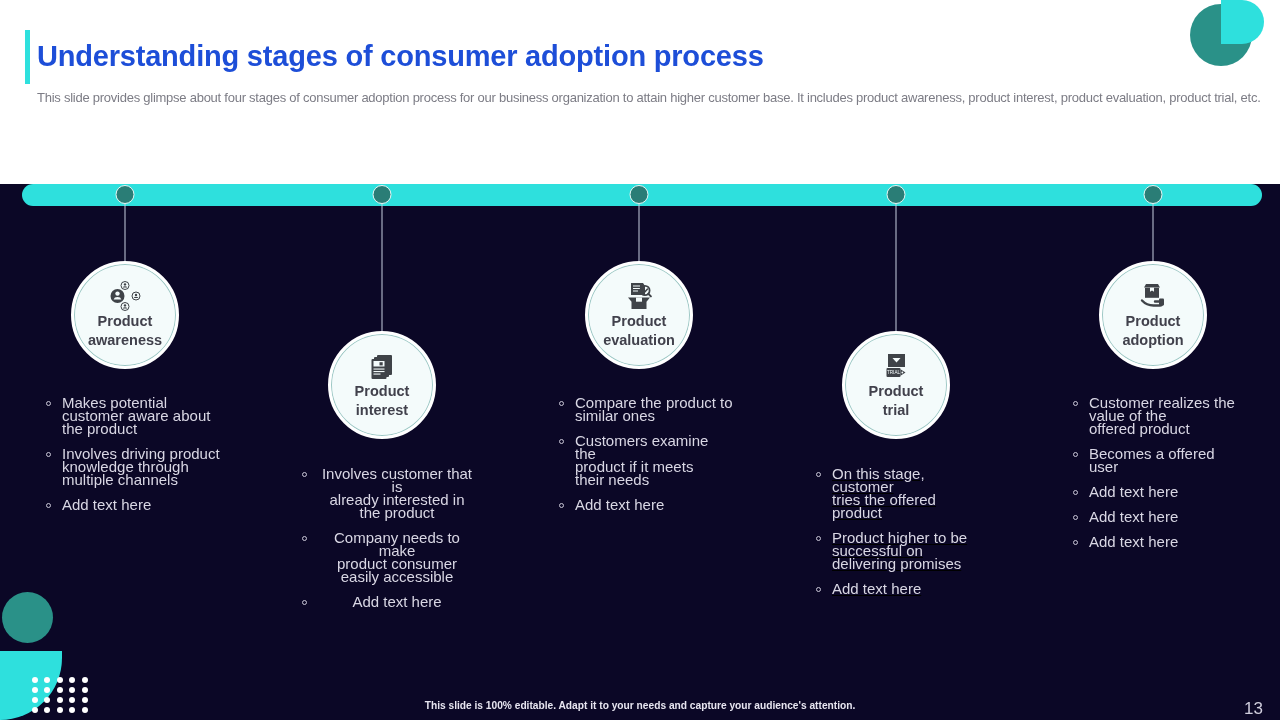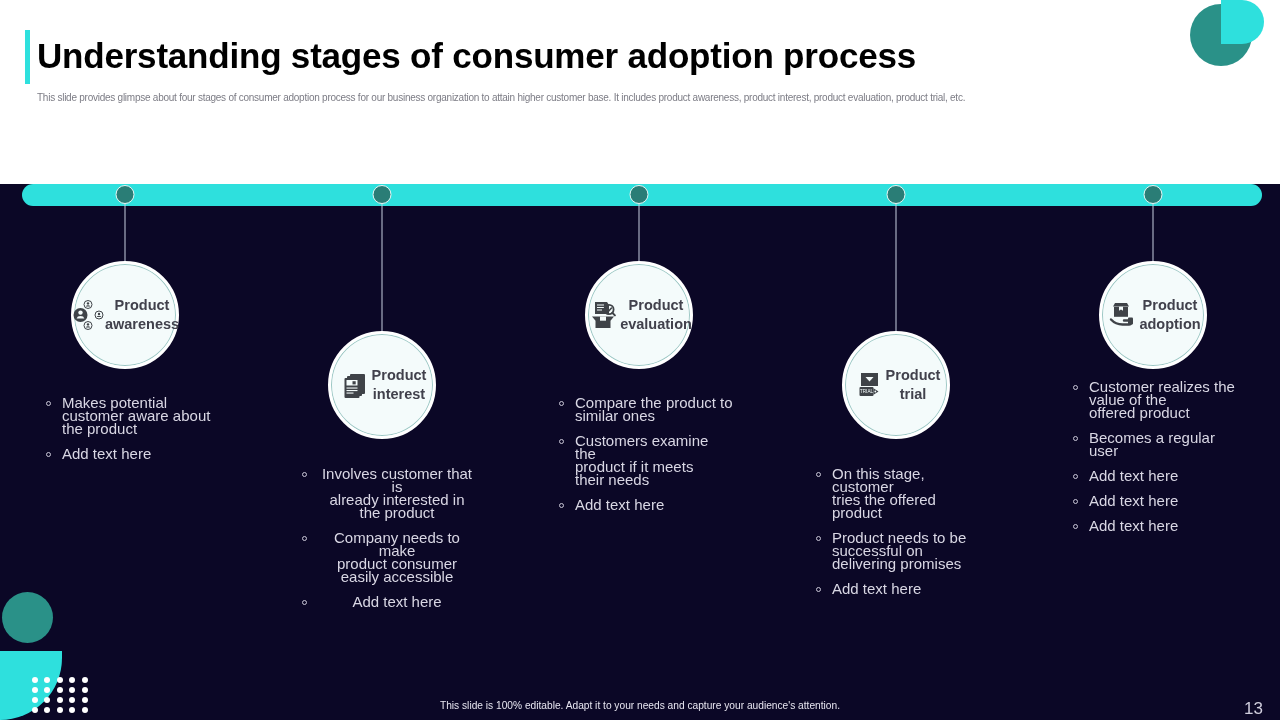--- a/index.html
+++ b/index.html
@@ -39,33 +39,33 @@
     top: 30px;
     width: 5px;
     height: 54px;
     background: #2ee0dd;
   }
   .slide-title {
     position: absolute;
     left: 37px;
     top: 33px;
     width: 1120px;
-    font-size: 35px;
+    font-size: 29px;
     font-weight: bold;
-    color: #000000;
+    color: #1d4ed8;
     letter-spacing: -0.2px;
     line-height: 46px;
     white-space: nowrap;
   }
   .slide-subtitle {
     position: absolute;
     left: 37px;
     top: 91px;
     width: 1180px;
-    font-size: 10px;
+    font-size: 13px;
     color: #7c7c85;
     line-height: 14px;
     letter-spacing: -0.25px;
     white-space: nowrap;
   }
 
   
   .logo-mark {
     position: absolute;
     right: 8px;
@@ -119,21 +119,21 @@
   .stage-circle {
     position: absolute;
     width: 108px;
     height: 108px;
     border-radius: 50%;
     background: #f4fbfb;
     border: 3px solid #ffffff;
     box-sizing: border-box;
     box-shadow: 0 0 0 1px #9cc7c4 inset;
     display: flex;
-    flex-direction: row;
+    flex-direction: column;
     align-items: center;
     justify-content: center;
     transform: translateX(-50%);
   }
   .stage-icon {
     width: 34px;
     height: 30px;
     margin-bottom: 1px;
     display: flex;
     align-items: center;
@@ -212,20 +212,21 @@
 
   
   .footer-note {
     position: absolute;
     left: 0;
     top: 700px;
     width: 1280px;
     text-align: center;
     font-size: 10.2px;
     color: #e7e5f0;
+    font-weight: bold;
   }
   .page-number {
     position: absolute;
     right: 17px;
     top: 699px;
     font-size: 17px;
     color: #cfcddc;
   }
 </style>
 </head>
@@ -277,20 +278,23 @@
         <path d="M5.6 18.4a4 3.2 0 0 1 7.8 0z" fill="#f4fbfb"></path>
       </svg>
     </span>
     <span class="stage-label">Product
 awareness</span>
   </div>
   <div class="bullets" style="left:40px; top:396px;">
     <div class="bullet">Makes potential
 customer aware about
 the product</div>
+    <div class="bullet">Involves  driving  product
+knowledge  through
+multiple channels</div>
     <div class="bullet">Add text here</div>
   </div>
 
   <div class="stage-circle" style="left:382px; top:331px;">
     <span class="stage-icon">
       <svg viewBox="0 0 34 30" width="34" height="30" fill="#3f4348">
         <rect x="12" y="4" width="15" height="20" rx="1"></rect>
         <rect x="9" y="6" width="15" height="20" rx="1"></rect>
         <rect x="6.5" y="8" width="15" height="20" rx="1"></rect>
         <rect x="8.5" y="10" width="11" height="5.5" fill="#f4fbfb"></rect>
@@ -347,47 +351,47 @@
         <path d="M13.5 7h8l-4 4.5z" fill="#f4fbfb"></path>
         <rect x="7.5" y="17" width="14" height="9" rx="1"></rect>
         <text x="14.5" y="23.2" font-family="Liberation Sans, sans-serif" font-size="4.6" fill="#f4fbfb" text-anchor="middle">TRIAL</text>
         <path d="M21.5 18.3l5 3.2-5 3.2z"></path>
         <circle cx="23.3" cy="21.5" r="0.9" fill="#f4fbfb"></circle>
       </svg>
     </span>
     <span class="stage-label">Product
 trial</span>
   </div>
-  <div class="bullets" style="left:810px; top:467px;">
+  <div class="bullets" style="left:810px; top:467px;text-decoration:underline;">
     <div class="bullet">On this stage, customer
 tries the offered  product</div>
-    <div class="bullet">Product needs  to be
+    <div class="bullet">Product higher  to be
 successful on
 delivering  promises</div>
     <div class="bullet">Add text here</div>
   </div>
 
   <div class="stage-circle" style="left:1153px; top:261px;">
     <span class="stage-icon">
       <svg viewBox="0 0 34 30" width="34" height="30" fill="#3f4348">
         <path d="M10 3h12l2 3.4H8z"></path>
         <rect x="9" y="6.8" width="14" height="10"></rect>
         <path d="M14 6.8h4v4l-2-1.2-2 1.2z" fill="#f4fbfb"></path>
         <path d="M6 19.5c3 3.2 7 5 11.5 5h6.5a2 2 0 0 0 0-4h-5" stroke="#3f4348" stroke-width="2.4" fill="none" stroke-linecap="round"></path>
         <rect x="23" y="17.5" width="5" height="7" rx="1"></rect>
       </svg>
     </span>
     <span class="stage-label">Product
 adoption</span>
   </div>
-  <div class="bullets" style="left:1067px; top:380px;">
+  <div class="bullets" style="left:1067px; top:396px;">
     <div class="bullet">Customer realizes the
 value  of the
 offered  product</div>
-    <div class="bullet">Becomes a regular  user</div>
+    <div class="bullet">Becomes a offered  user</div>
     <div class="bullet">Add text here</div>
     <div class="bullet">Add text here</div>
     <div class="bullet">Add text here</div>
   </div>
 
   <div class="deco-circle"></div>
   <div class="deco-quarter"></div>
   <div class="deco-dots">
     <i></i>
       <i></i>

